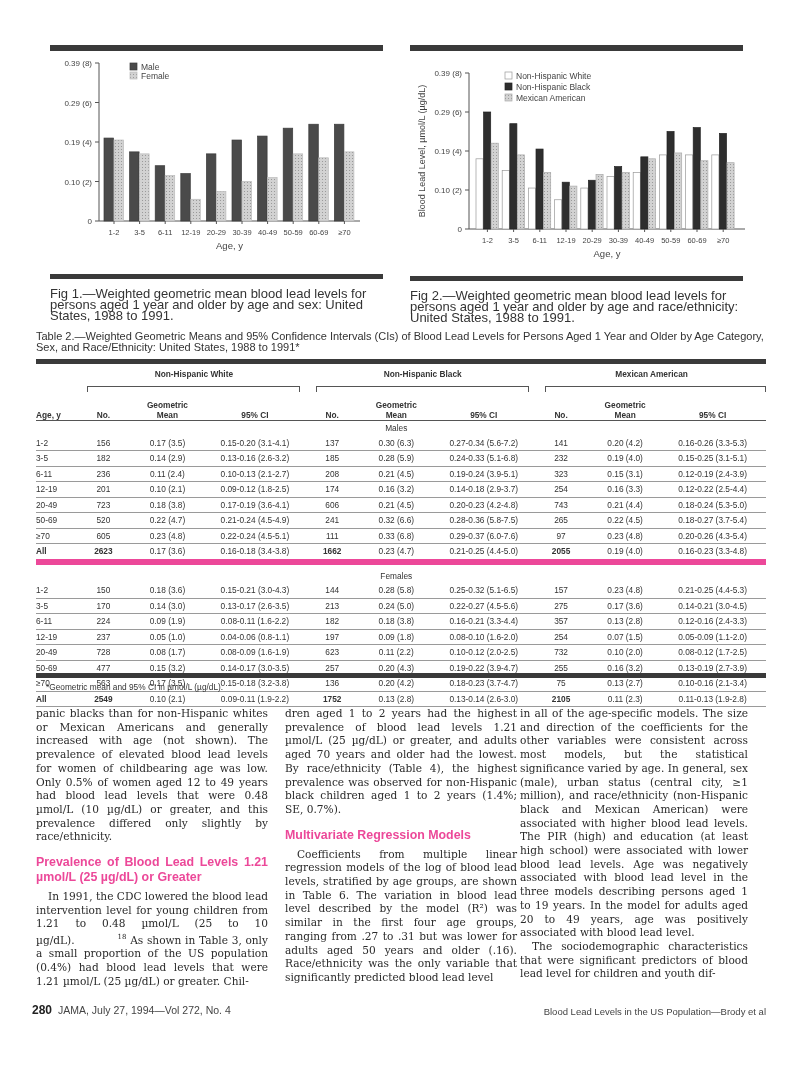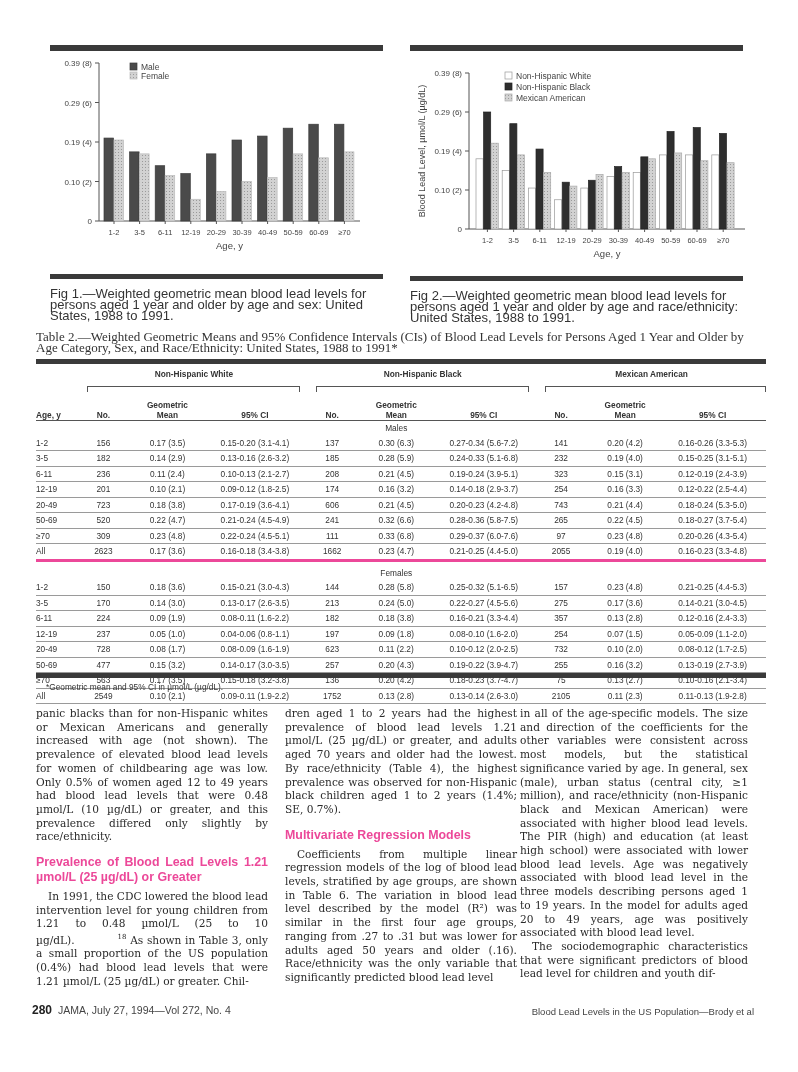--- a/index.html
+++ b/index.html
@@ -1,42 +1,42 @@
 <!DOCTYPE html>
 <html><head>
 <meta charset="utf-8">
 <style>
   html, body { margin:0; padding:0; background:#fff; }
   body { width:798px; height:1072px; position:relative; overflow:hidden; color:#2a2a2a; font-family:"Liberation Sans", sans-serif; }
   .rule-thick { position:absolute; height:6px; background:#3a3a3a; }
   .fig { position:absolute; }
   .fig svg { display:block; }
   .caption { position:absolute; font-size:13px; line-height:11px; color:#333; }
-  .tbl-title { position:absolute; left:36px; top:331px; width:730px; font-size:13px; line-height:11px; color:#333;font-family:Liberation Serif, serif; }
+  .tbl-title { position:absolute; left:36px; top:331px; width:730px; font-size:11px; line-height:11px; color:#333; }
   table.data { position:absolute; left:36px; top:367px; width:730px; border-collapse:collapse; font-size:8.3px; color:#333; }
   table.data td, table.data th { padding:0; height:14.5px; white-space:nowrap; }
   table.data th { font-weight:bold; font-size:8.3px; }
   table.data tr.row td { border-bottom:1px solid #9a9a9a; }
   table.data tr.all td { font-weight:normal; }
-  table.data tr.all td.b { font-weight:normal; }
+  table.data tr.all td.b { font-weight:bold; }
   .c-age { width:46px; text-align:left; }
   .c-no { width:52px; text-align:center; padding-right:6px !important; }
   .c-gm { width:72px; text-align:center; }
   .c-ci { width:112px; text-align:center; }
   .grp { text-align:center; font-weight:bold; height:14px; }
   .bracket { border-top:1px solid #555; border-left:1px solid #555; border-right:1px solid #555; height:5px; }
   .sex-lbl { font-weight:normal; text-align:center; }
   .footnote { position:absolute; left:46px; top:682px; font-size:8.3px; color:#333; }
   .col { position:absolute; top:707px; width:232px; font-family:"DejaVu Serif", serif; font-size:10.6px; line-height:13.7px; color:#2a2a2a; text-align:justify; }
   .col p { margin:0; }
   .col p.ind { text-indent:12px; }
   .col h3 { font-family:"Liberation Sans", sans-serif; font-size:12.4px; line-height:15px; margin:11px 0 5px 0; font-weight:bold; color:#ec4899; }
   .footer-left { position:absolute; left:32px; top:1003px; font-size:10.5px; color:#444; }
   .footer-left b { font-size:12px; color:#222; margin-right:6px; }
-  .footer-right { position:absolute; right:44px; top:1006px; font-size:9.5px; color:#444; }
+  .footer-right { position:absolute; right:32px; top:1006px; font-size:9.5px; color:#444; }
   sup { font-size:7px;margin-left:43px; }
 </style>
 </head>
 <body>
 
 <div class="rule-thick" style="left:50px;top:45px;width:333px;"></div>
 <div class="rule-thick" style="left:410px;top:45px;width:333px;"></div>
 
 <div class="fig" style="left:30px;top:55px;">
   <svg id="fig1svg" width="350" height="200">
@@ -310,21 +310,21 @@
         <td class="c-ci">0.21-0.24 (4.5-4.9)</td>
         <td class="c-no">241</td>
         <td class="c-gm">0.32 (6.6)</td>
         <td class="c-ci">0.28-0.36 (5.8-7.5)</td>
         <td class="c-no">265</td>
         <td class="c-gm">0.22 (4.5)</td>
         <td class="c-ci">0.18-0.27 (3.7-5.4)</td>
       </tr>
       <tr class="row">
         <td class="c-age">≥70</td>
-        <td class="c-no">309</td>
+        <td class="c-no">605</td>
         <td class="c-gm">0.23 (4.8)</td>
         <td class="c-ci">0.22-0.24 (4.5-5.1)</td>
         <td class="c-no">111</td>
         <td class="c-gm">0.33 (6.8)</td>
         <td class="c-ci">0.29-0.37 (6.0-7.6)</td>
         <td class="c-no">97</td>
         <td class="c-gm">0.23 (4.8)</td>
         <td class="c-ci">0.20-0.26 (4.3-5.4)</td>
       </tr>
       <tr class="row all">
@@ -334,21 +334,21 @@
         <td class="c-ci">0.16-0.18 (3.4-3.8)</td>
         <td class="c-no b">1662</td>
         <td class="c-gm">0.23 (4.7)</td>
         <td class="c-ci">0.21-0.25 (4.4-5.0)</td>
         <td class="c-no b">2055</td>
         <td class="c-gm">0.19 (4.0)</td>
         <td class="c-ci">0.16-0.23 (3.3-4.8)</td>
       </tr>
     </tbody>
   <tbody id="tbody-females">
-    <tr style="border-top:3px solid #ec4899;">
+    <tr style="border-top:6px solid #ec4899;">
         <td></td>
         <td></td>
         <td></td>
         <td></td>
         <td></td>
         <td class="sex-lbl" style="padding-top:4px;">Females</td>
         <td colspan="4"></td>
       </tr>
   <tr class="row">
         <td class="c-age">1-2</td>

